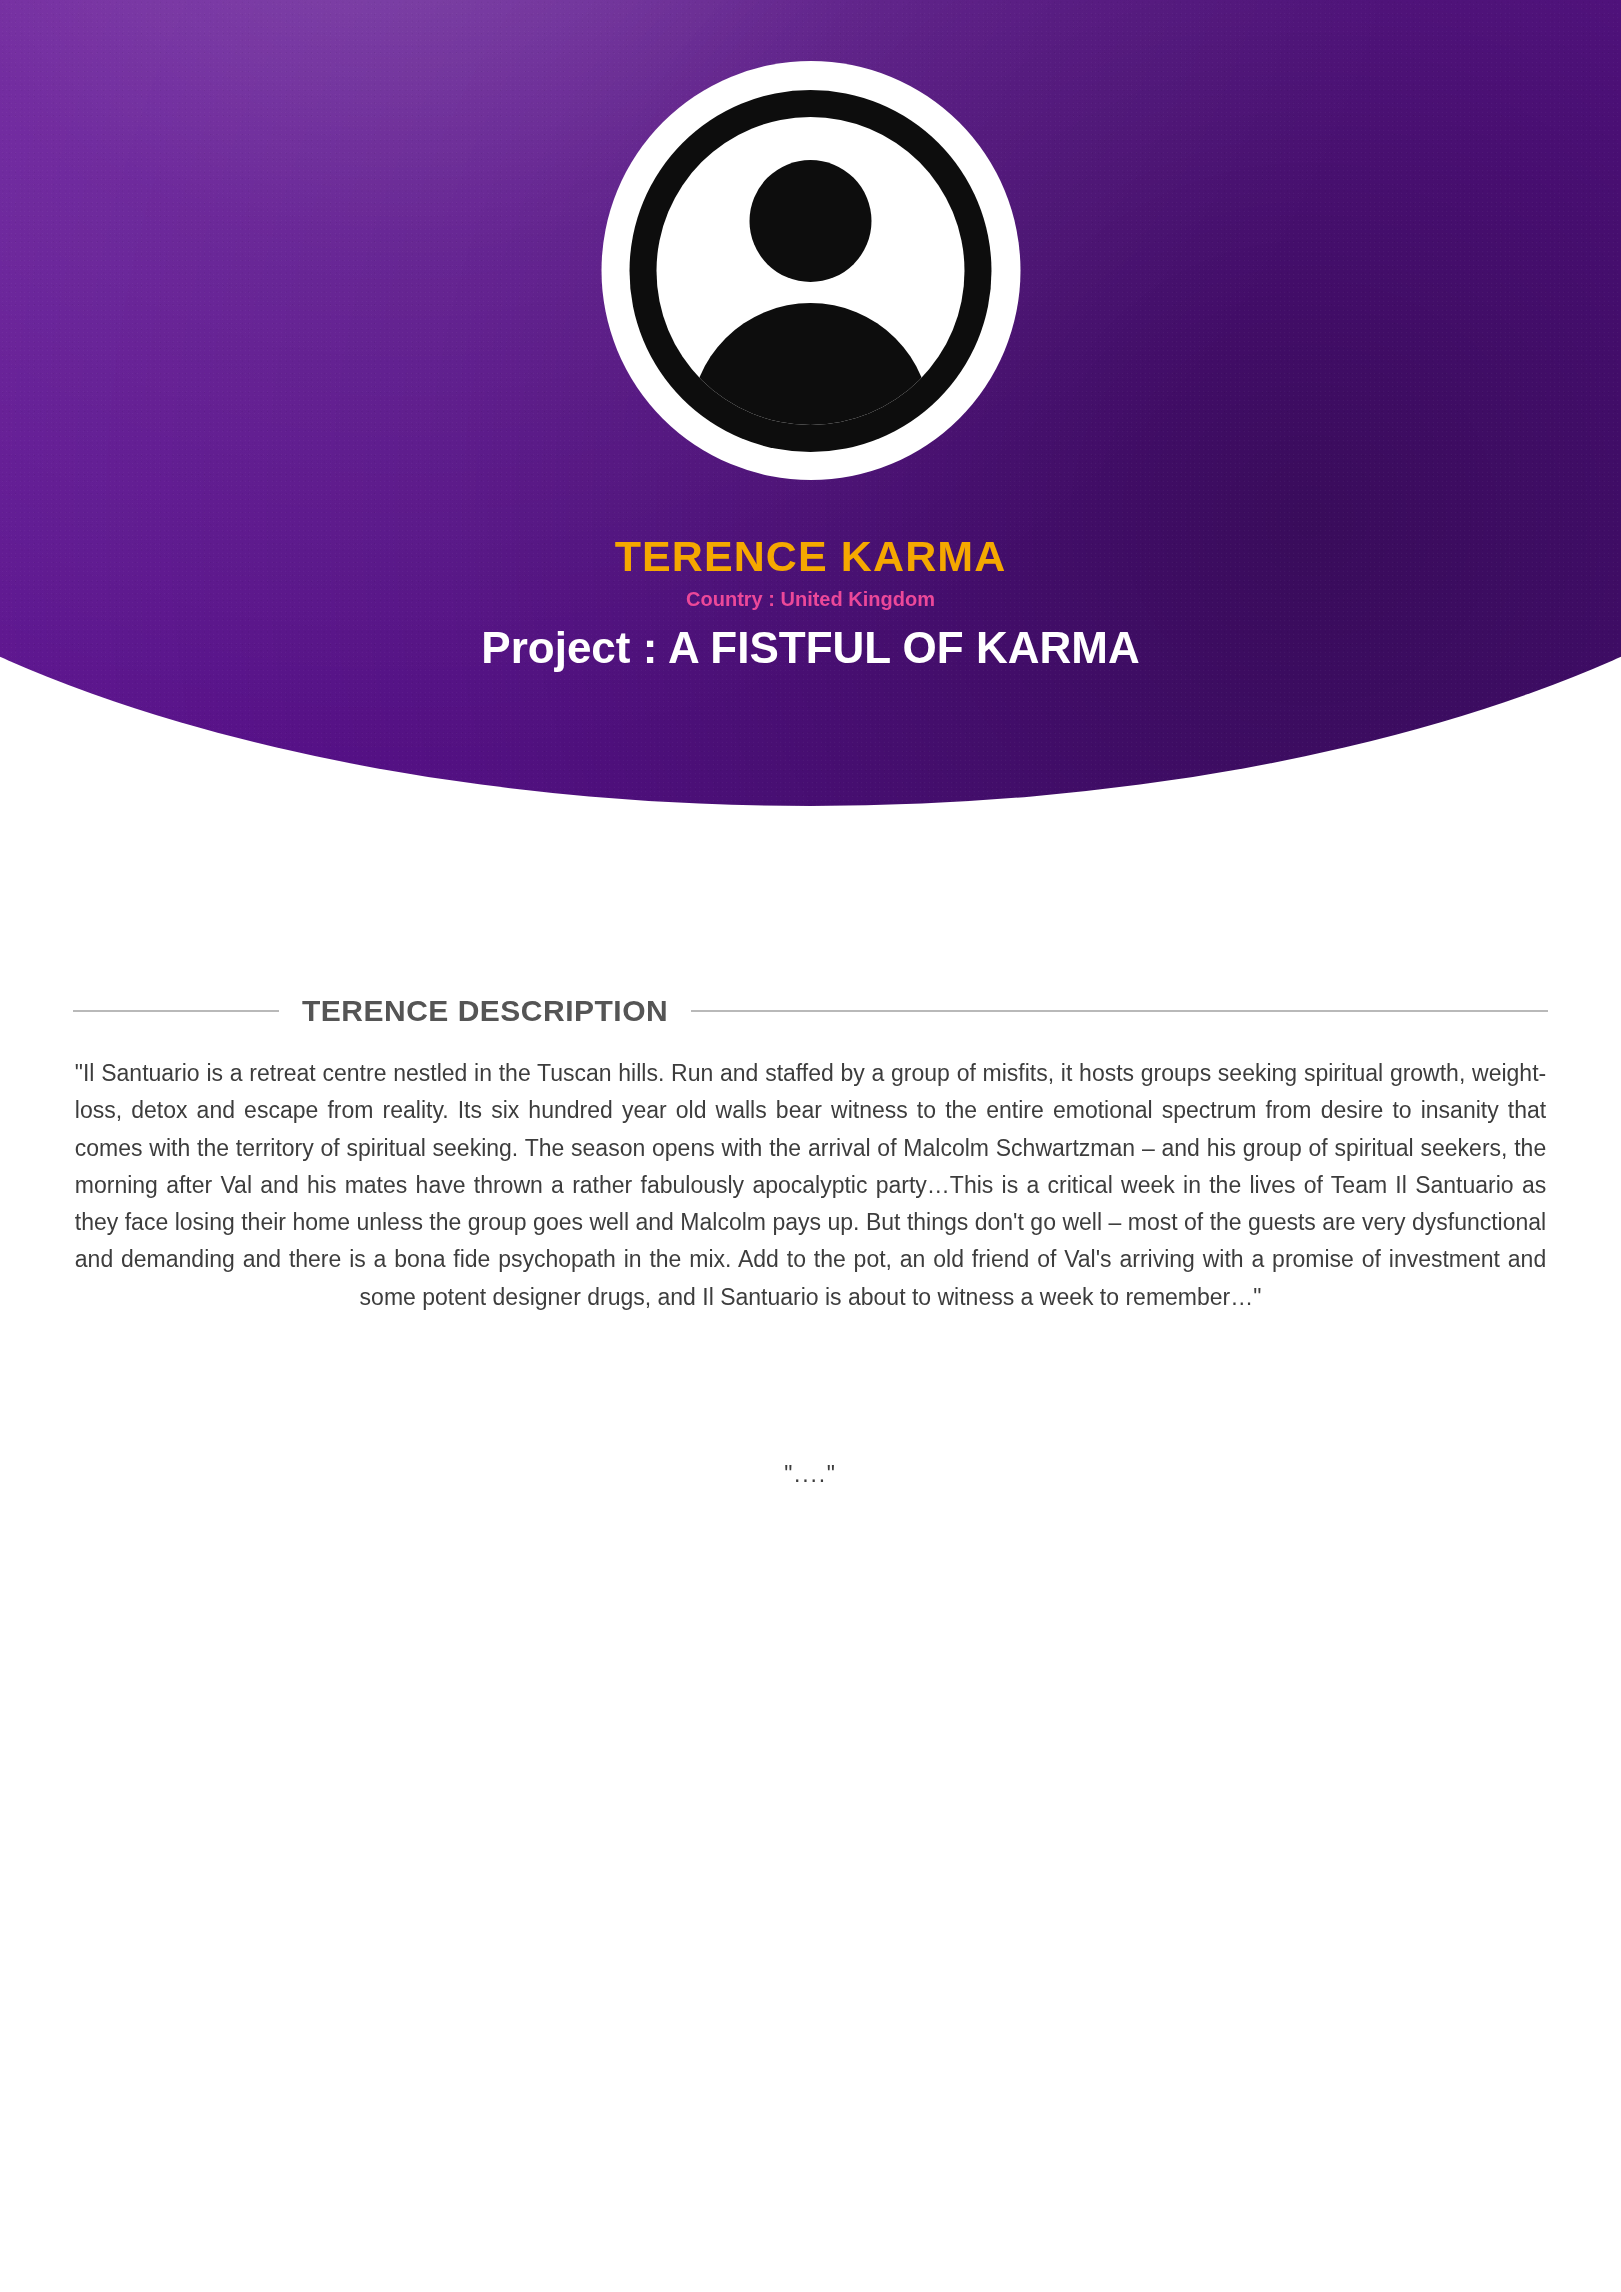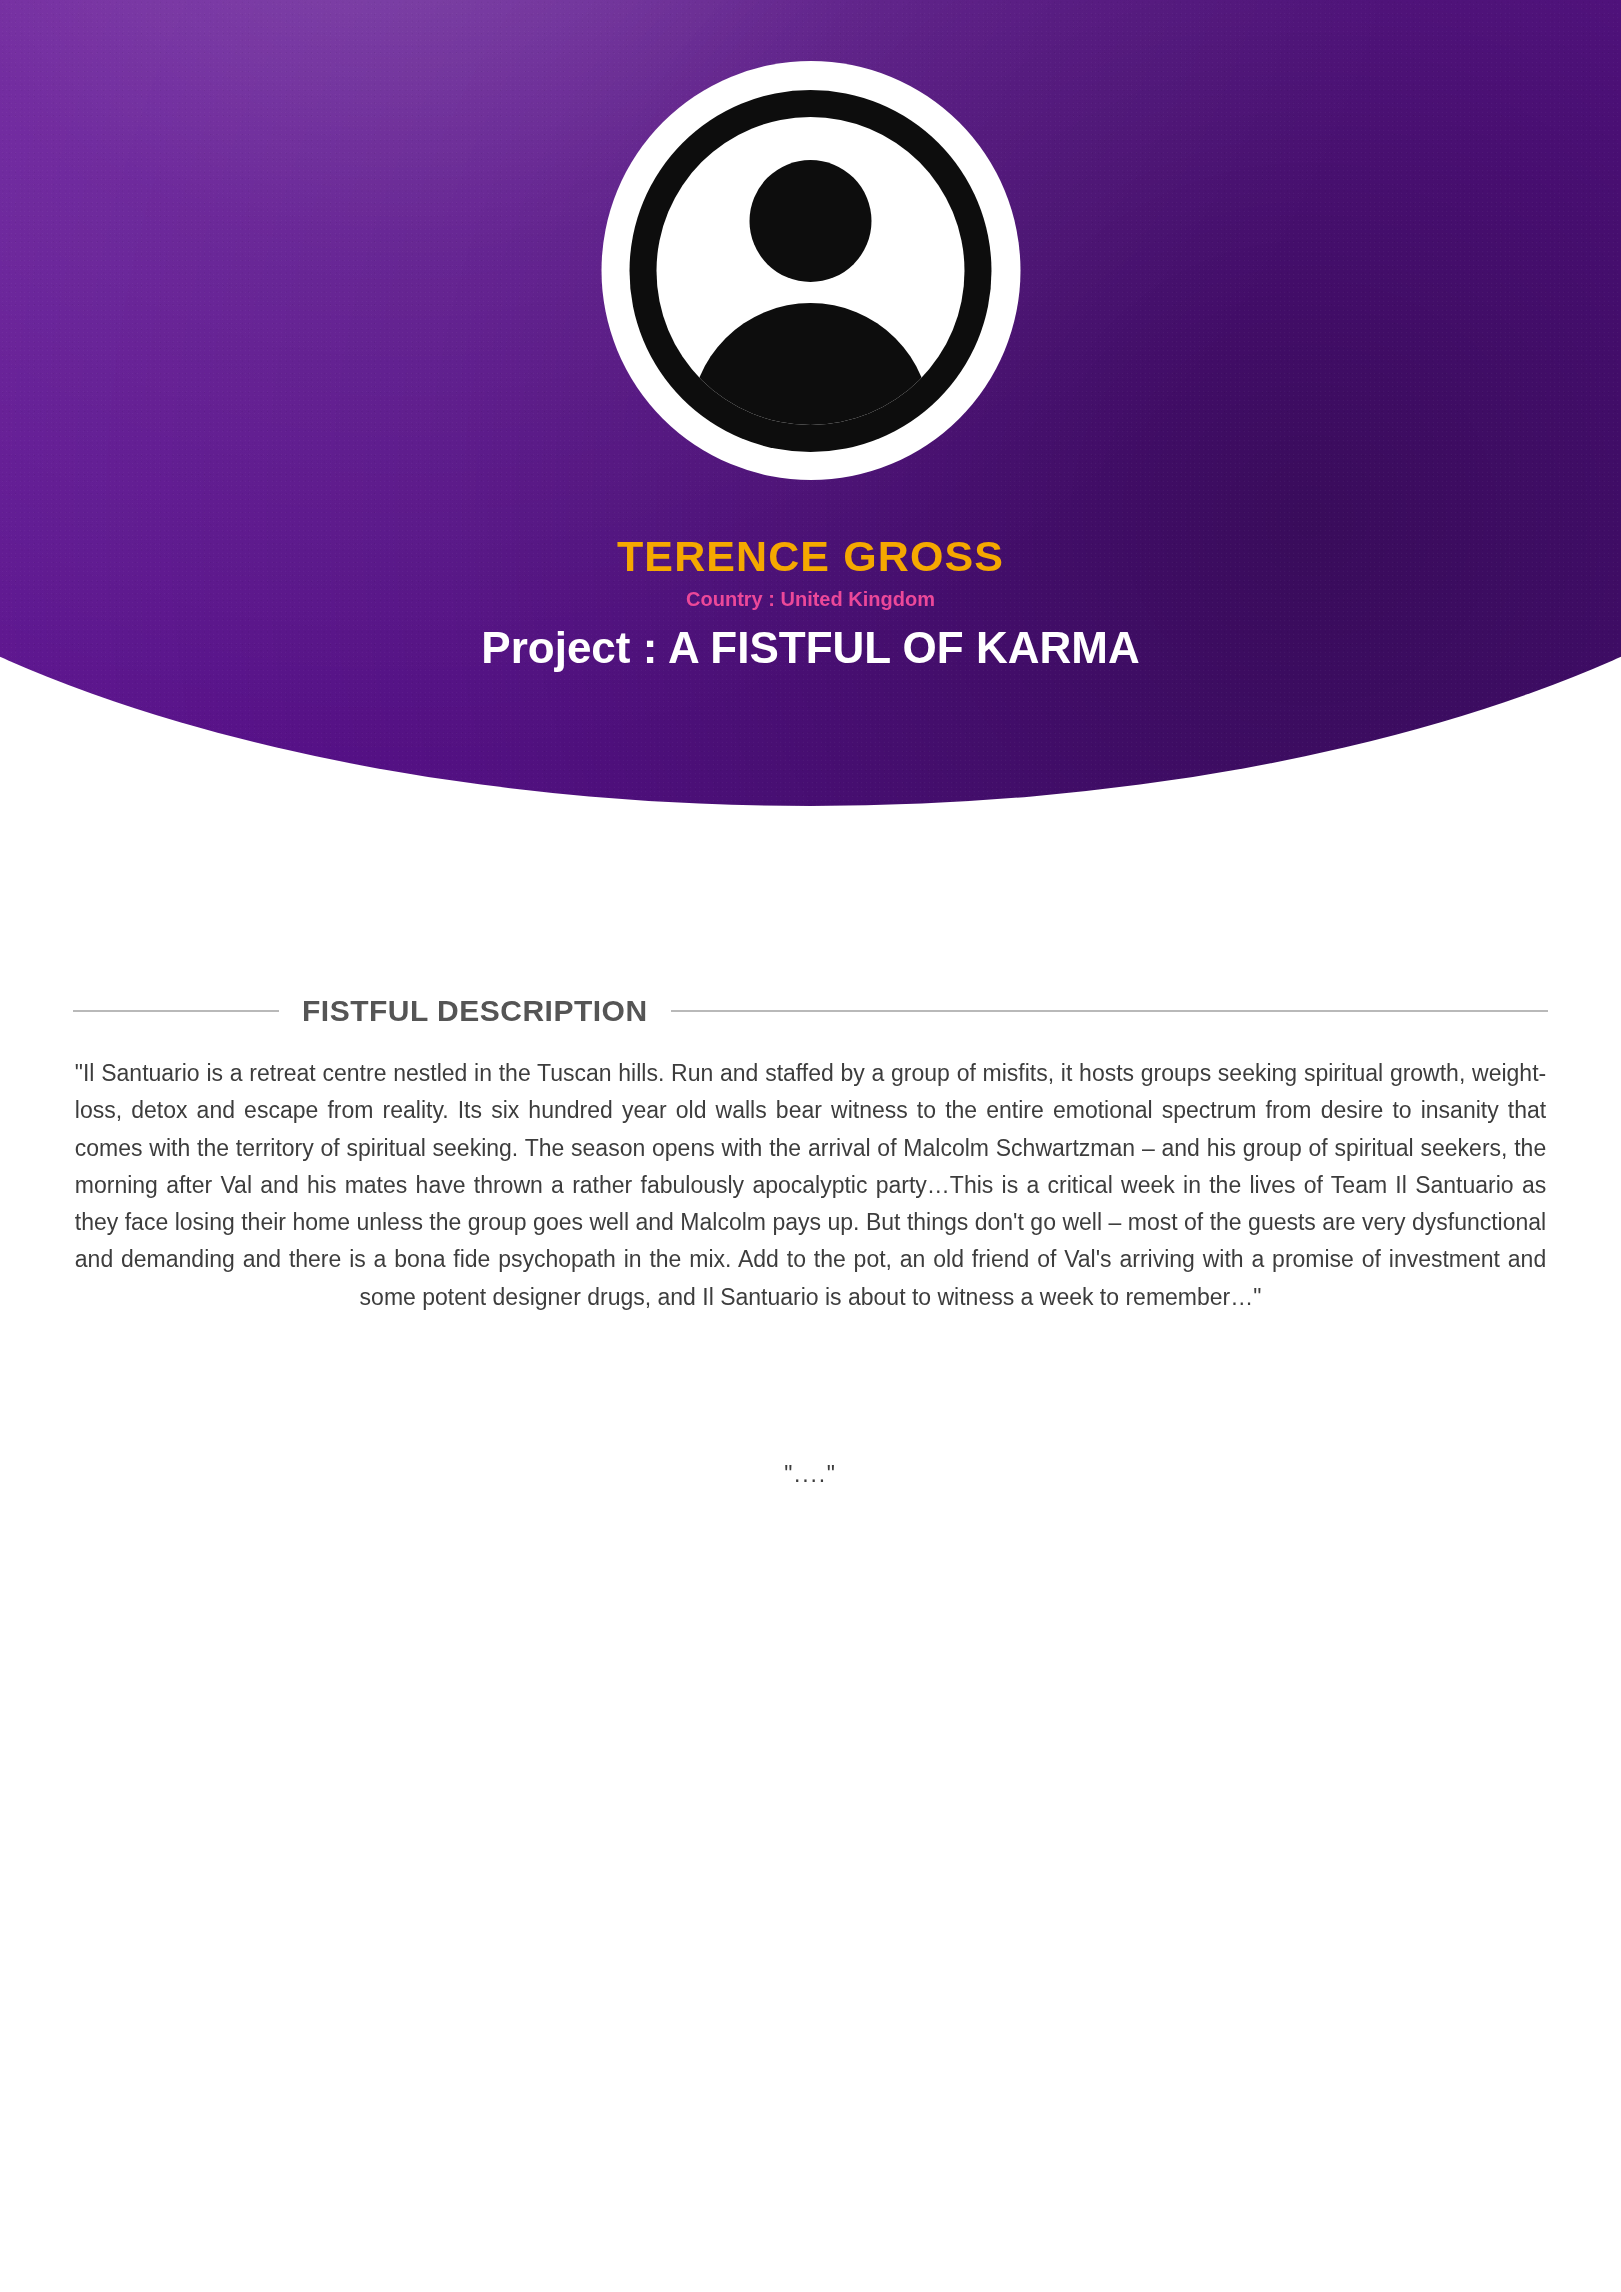--- a/index.html
+++ b/index.html
@@ -197,31 +197,31 @@
   <div class="avatar-wrap">
     <div class="avatar-ring">
       <div class="avatar-inner">
         <div class="avatar-head"></div>
         <div class="avatar-body"></div>
       </div>
     </div>
   </div>
 
   <div class="header-text">
-    <h1 class="director-name">TERENCE GROSS</h1>
+    <h1 class="director-name">TERENCE KARMA</h1>
     <div class="country-line">Country : United Kingdom</div>
     <div class="project-line">Project : A FISTFUL OF KARMA</div>
   </div>
 </div>
 
 <div class="content">
 
   <div class="section-head">
     <div class="rule short"></div>
-    <div class="section-title">FISTFUL DESCRIPTION</div>
+    <div class="section-title">TERENCE DESCRIPTION</div>
     <div class="rule"></div>
   </div>
 
   <p class="body-text">"Il Santuario is a retreat centre nestled in the Tuscan hills. Run and staffed by a group of misfits, it hosts groups seeking spiritual growth, weight-loss, detox and escape from reality. Its six hundred year old walls bear witness to the entire emotional spectrum from desire to insanity that comes with the territory of spiritual seeking. The season opens with the arrival of Malcolm Schwartzman – and his group of spiritual seekers, the morning after Val and his mates have thrown a rather fabulously apocalyptic party…This is a critical week in the lives of Team Il Santuario as they face losing their home unless the group goes well and Malcolm pays up. But things don't go well – most of the guests are very dysfunctional and demanding and there is a bona fide psychopath in the mix. Add to the pot, an old friend of Val's arriving with a promise of investment and some potent designer drugs, and Il Santuario is about to witness a week to remember…"</p>
 
   <div class="section-gap"></div>
 
 
   <p class="bio-text">"...."</p>
 

